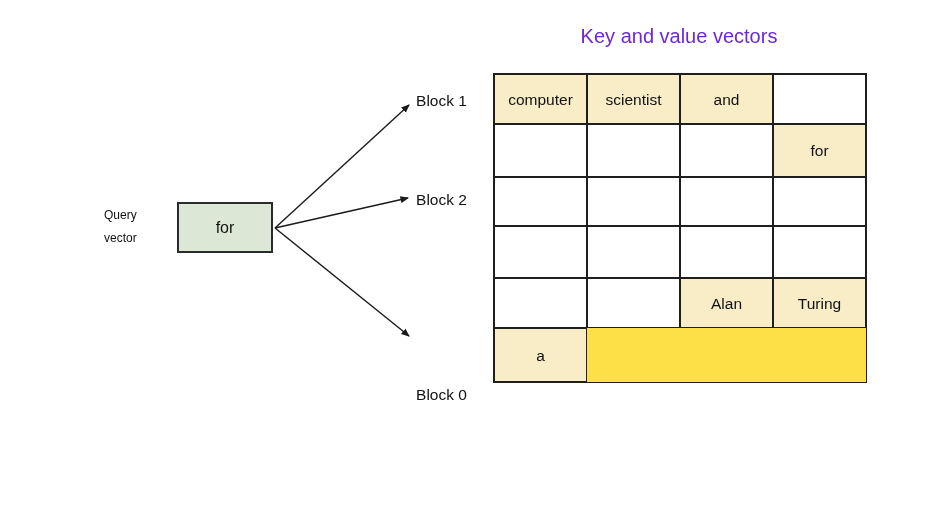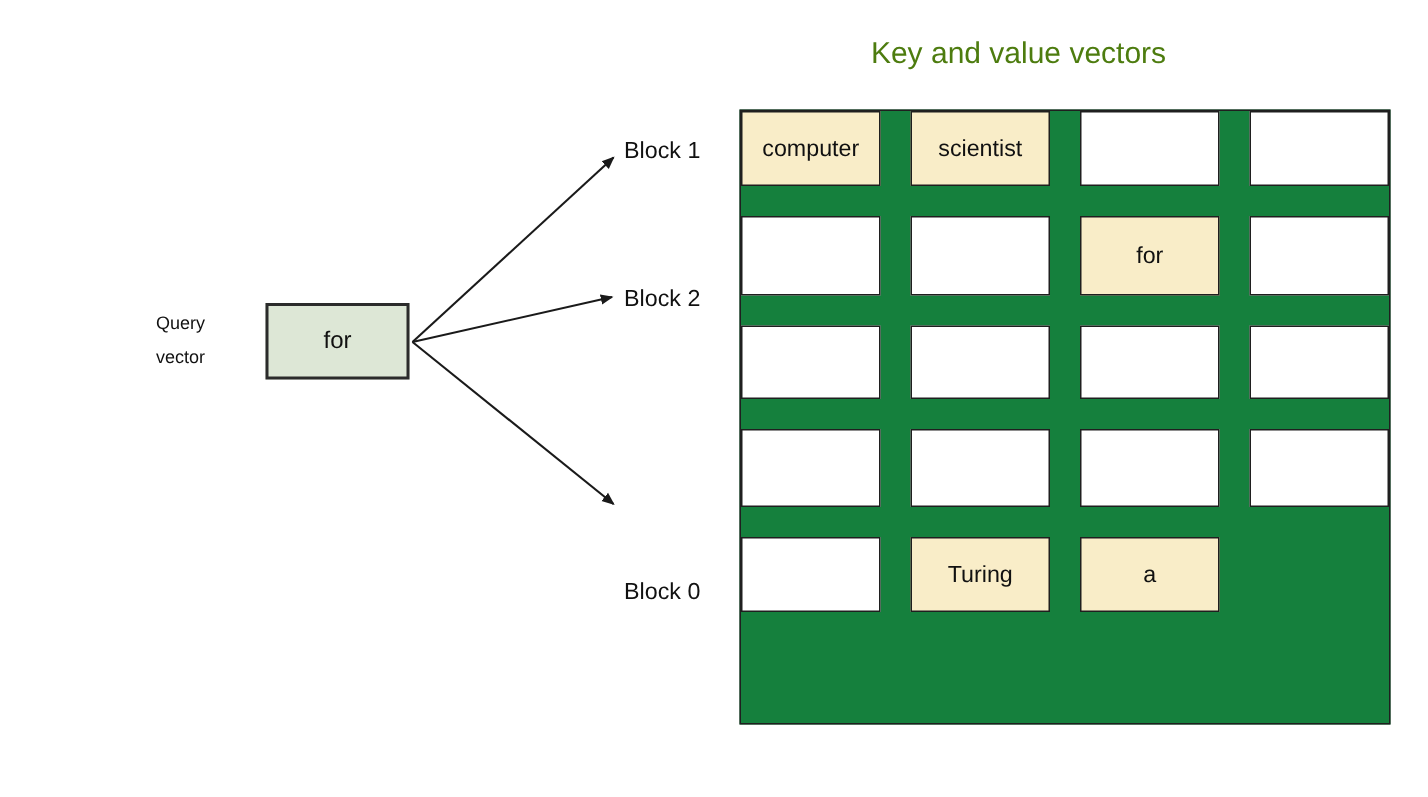--- a/index.html
+++ b/index.html
@@ -13,21 +13,21 @@
     overflow: hidden;
   }
   .title {
     position: absolute;
     left: 493px;
     top: 24px;
     width: 372px;
     text-align: center;
     font-size: 20px;
     line-height: 24px;
-    color: #4d7c0f;
+    color: #6d28d9;
   }
   .query-label {
     position: absolute;
     left: 104px;
     top: 204px;
     font-size: 12px;
     line-height: 23px;
     white-space: pre-line;
   }
   .query-box {
@@ -63,22 +63,21 @@
     pointer-events: none;
   }
   .kv-table {
     position: absolute;
     left: 493px;
     top: 73px;
     display: grid;
     grid-template-columns: 93px 93px 93px 93px;
     grid-template-rows: 50px 53px 49px 52px 50px 54px;
     border: 1px solid #1f1f1f;
-    background: #15803d;
-    gap: 20px;
+    background: #fde047;
   }
   .kv-cell {
     box-sizing: border-box;
     border: 1px solid #1f1f1f;
     display: flex;
     align-items: center;
     justify-content: center;
     text-align: center;
     font-size: 15.5px;
     line-height: 19px;
@@ -112,32 +111,34 @@
     <line x1="275" y1="228" x2="409" y2="336" stroke="#1a1a1a" stroke-width="1.4" marker-end="url(#arrowhead)"></line>
   </svg>
 
   <div class="block-label b1">Block 1</div>
   <div class="block-label b2">Block 2</div>
   <div class="block-label b0">Block 0</div>
 
   <div class="kv-table">
     <div class="kv-cell hl">computer</div>
     <div class="kv-cell hl">scientist</div>
+    <div class="kv-cell hl">and</div>
     <div class="kv-cell"></div>
     <div class="kv-cell"></div>
     <div class="kv-cell"></div>
     <div class="kv-cell"></div>
     <div class="kv-cell hl">for</div>
     <div class="kv-cell"></div>
     <div class="kv-cell"></div>
     <div class="kv-cell"></div>
     <div class="kv-cell"></div>
     <div class="kv-cell"></div>
     <div class="kv-cell"></div>
     <div class="kv-cell"></div>
     <div class="kv-cell"></div>
     <div class="kv-cell"></div>
     <div class="kv-cell"></div>
+    <div class="kv-cell hl">Alan</div>
     <div class="kv-cell hl">Turing</div>
     <div class="kv-cell hl">a</div>
   </div>
 
 </div>
 
 </body></html>

